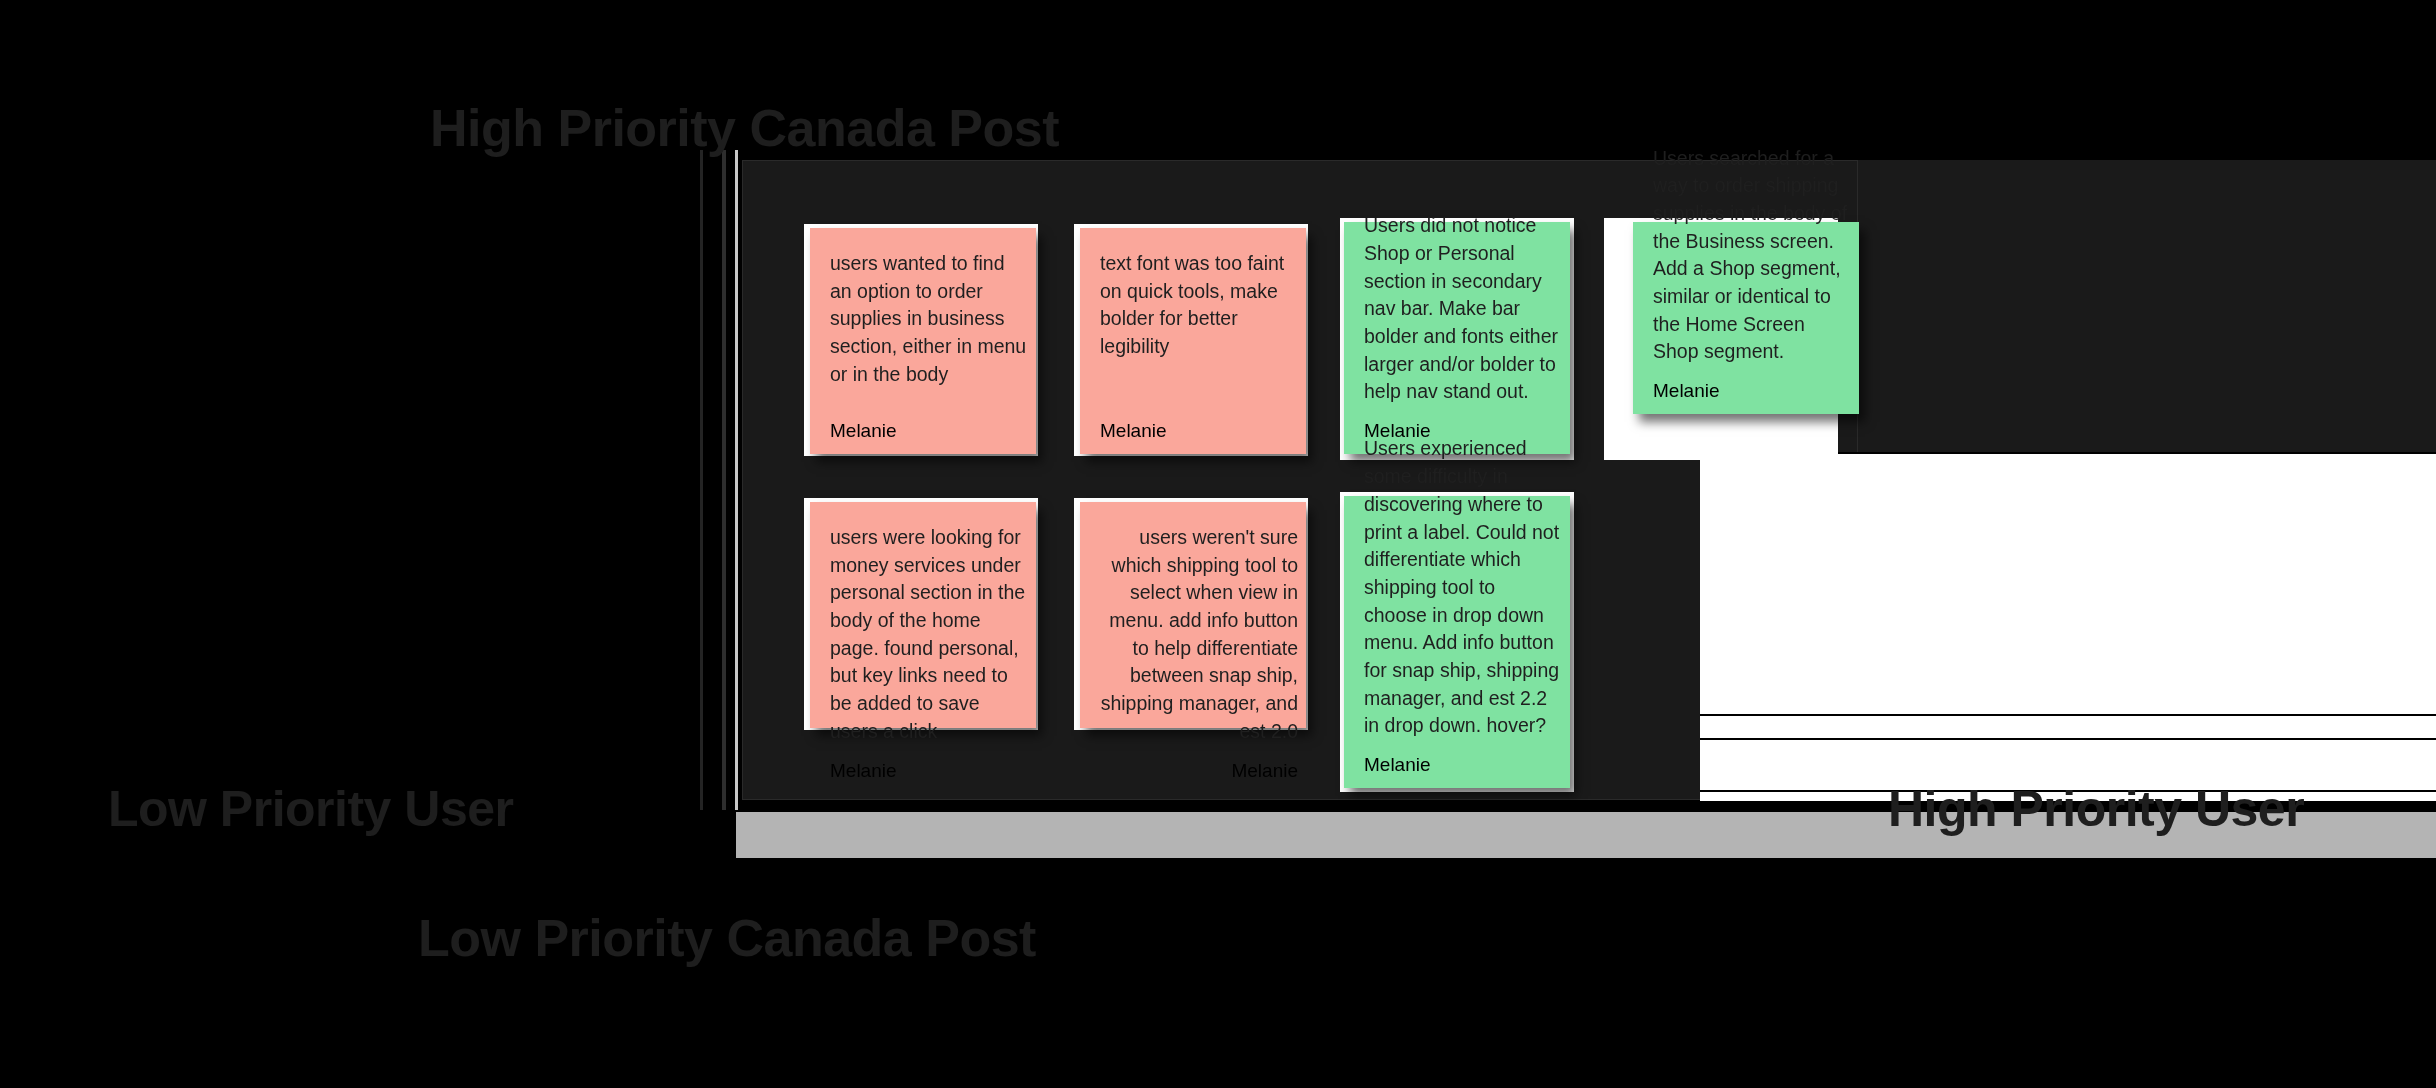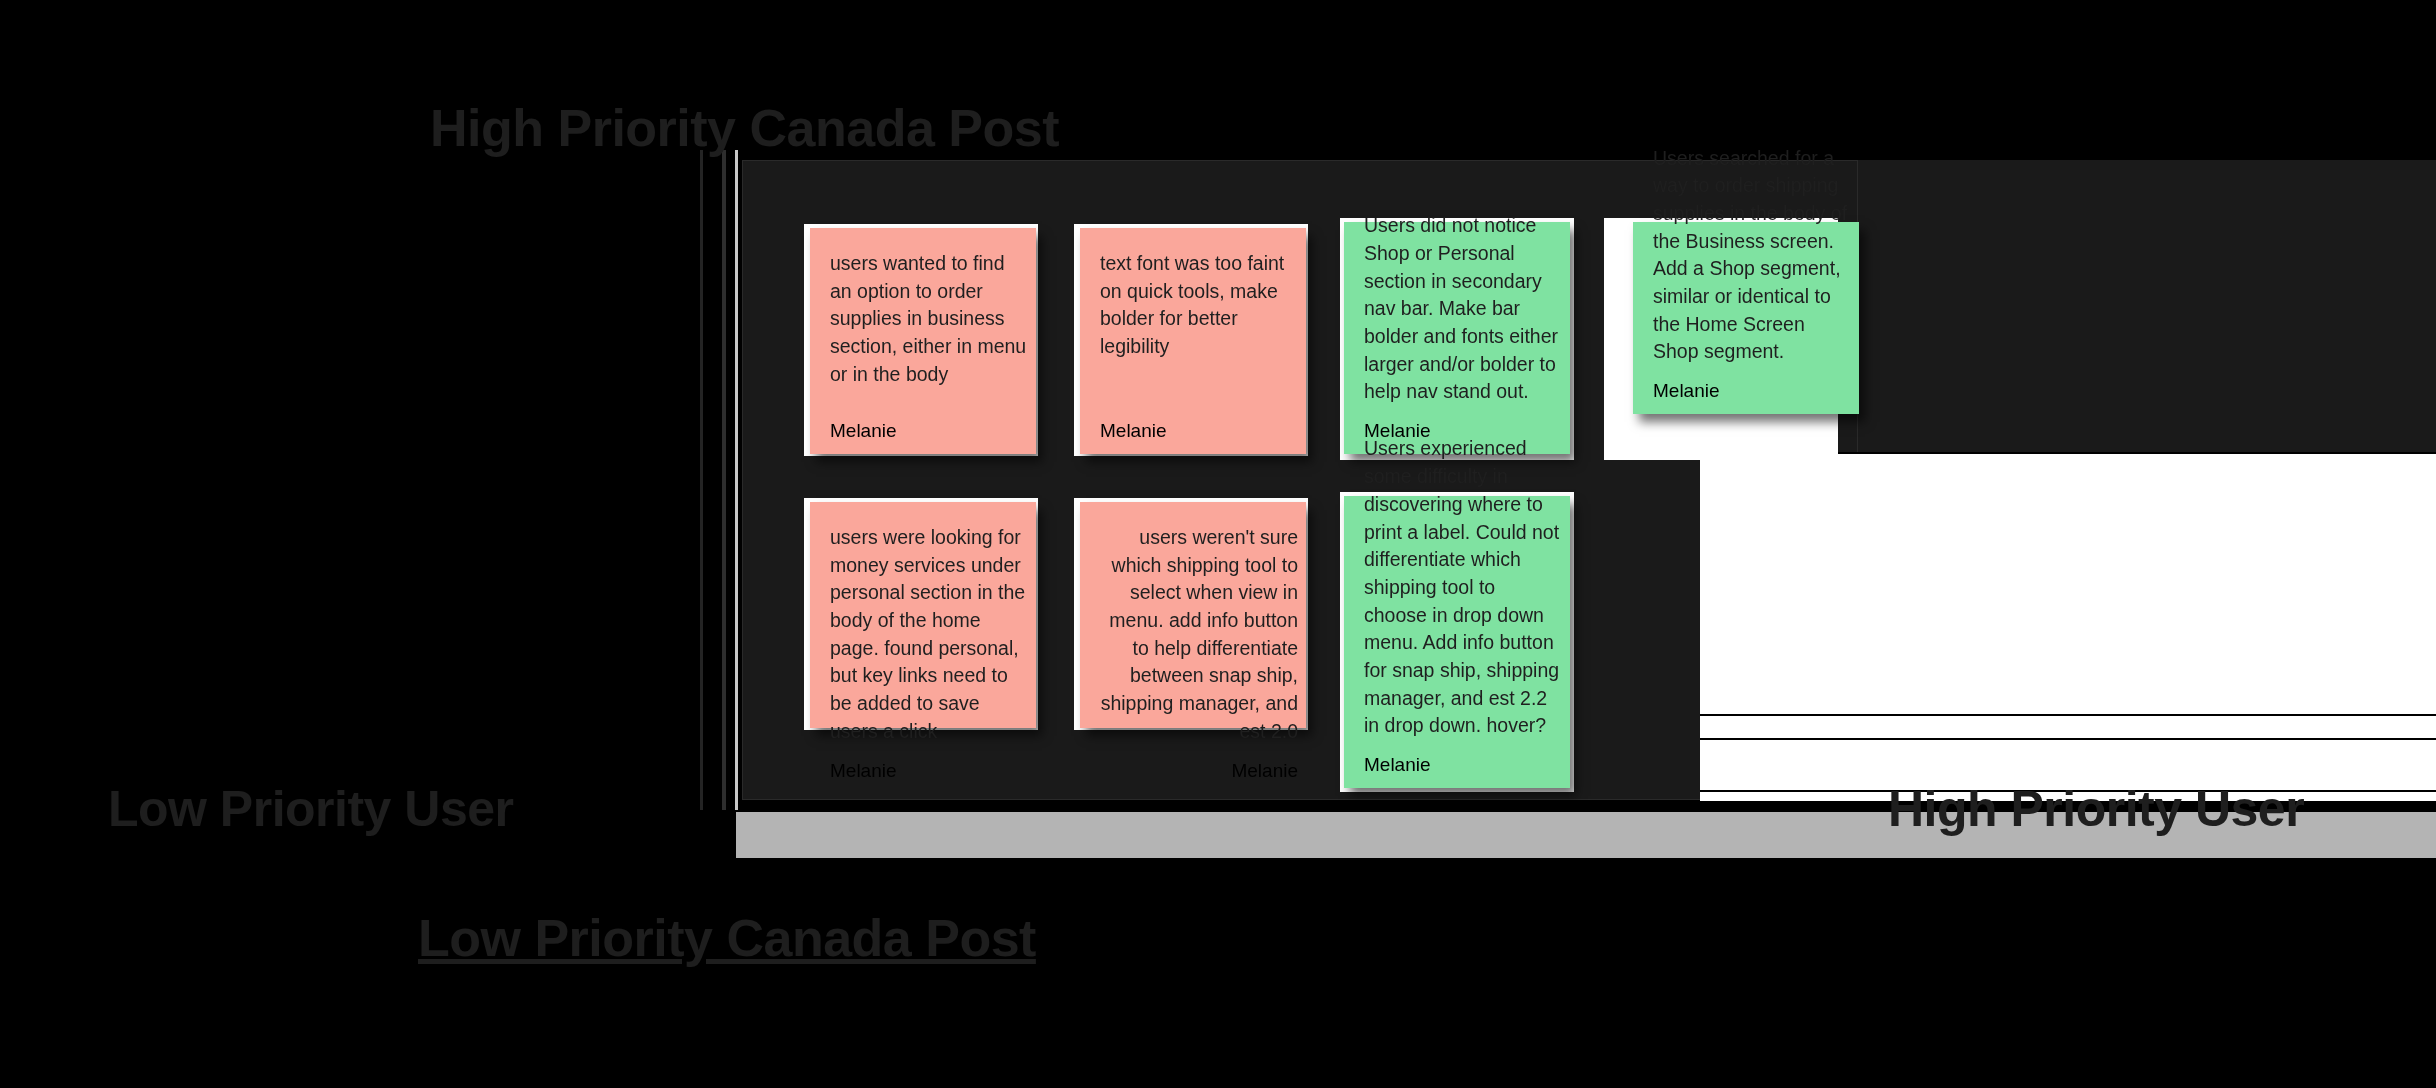--- a/index.html
+++ b/index.html
@@ -100,21 +100,21 @@
     position: absolute;
     color: #1e1e1e;
     font-weight: 700;
     letter-spacing: -0.5px;
     white-space: nowrap;
     font-family: "Liberation Sans", sans-serif;
   }
   #label-top      { left: 430px;  top: 98px;  font-size: 52px; }
   #label-left     { left: 108px;  top: 780px; font-size: 50px; }
   #label-right    { left: 1888px; top: 780px; font-size: 50px; }
-  #label-bottom   { left: 418px;  top: 908px; font-size: 52px; text-decoration: underline; }
+  #label-bottom   { left: 418px;  top: 908px; font-size: 52px; }
 
   
   .note {
     position: absolute;
     padding: 22px 8px 12px 20px;
     display: flex;
     flex-direction: column;
     box-shadow: 6px 8px 10px rgba(0,0,0,0.55);
     font-family: "Liberation Sans", sans-serif;
   }

